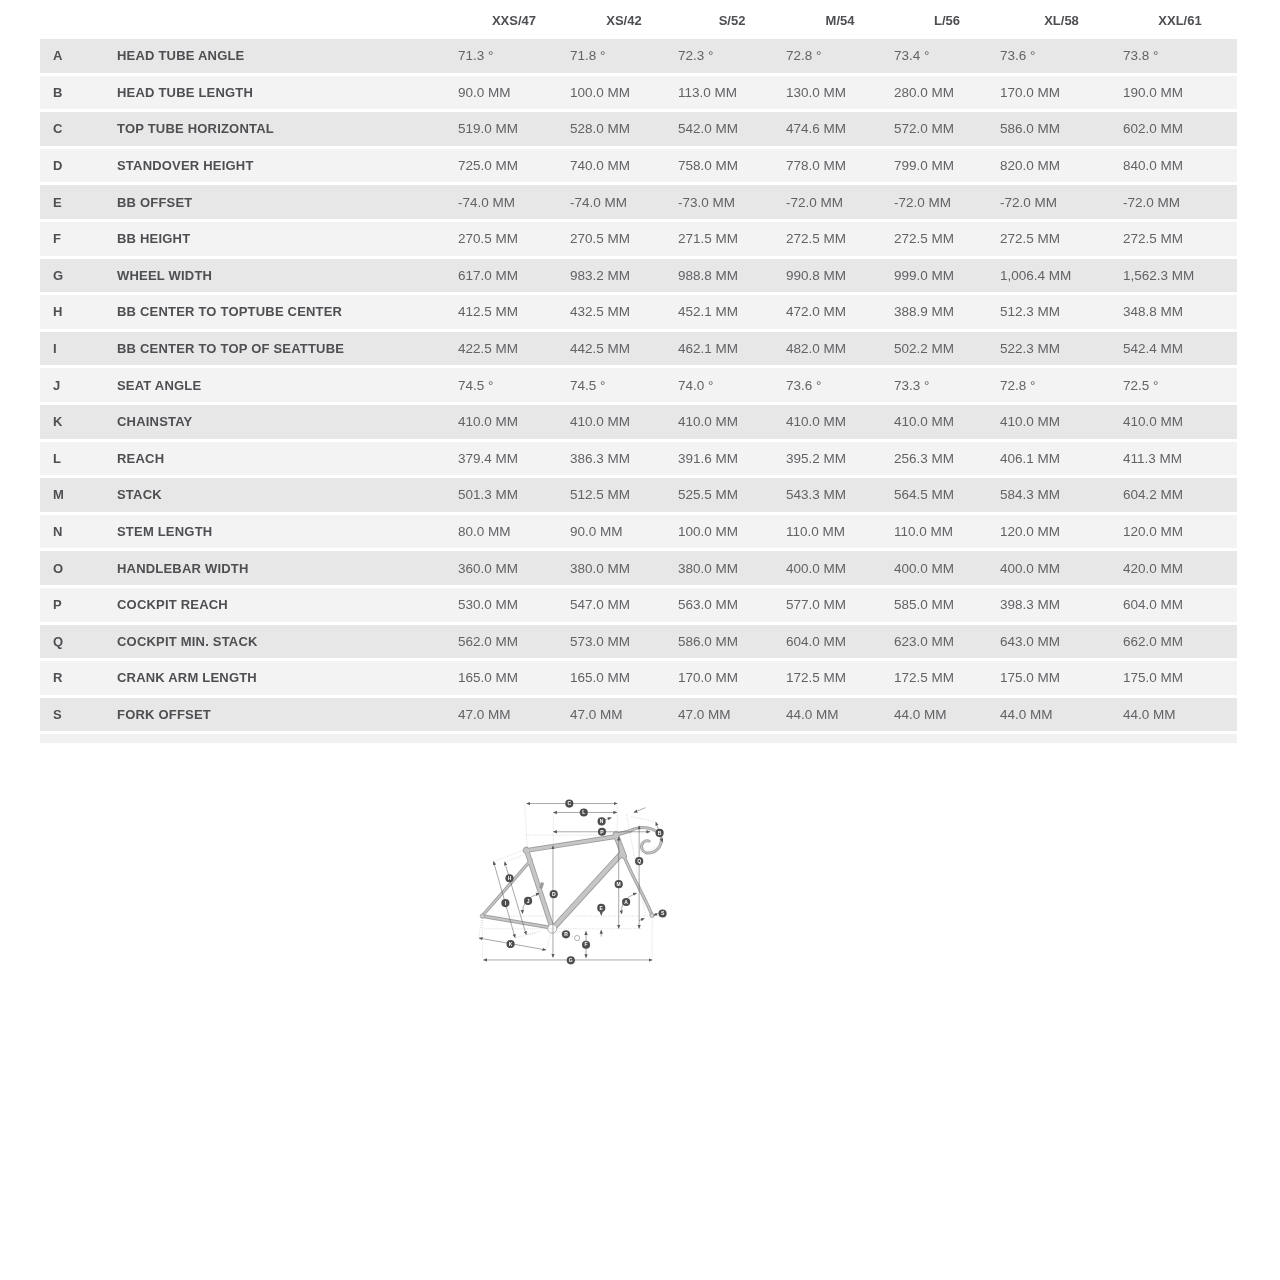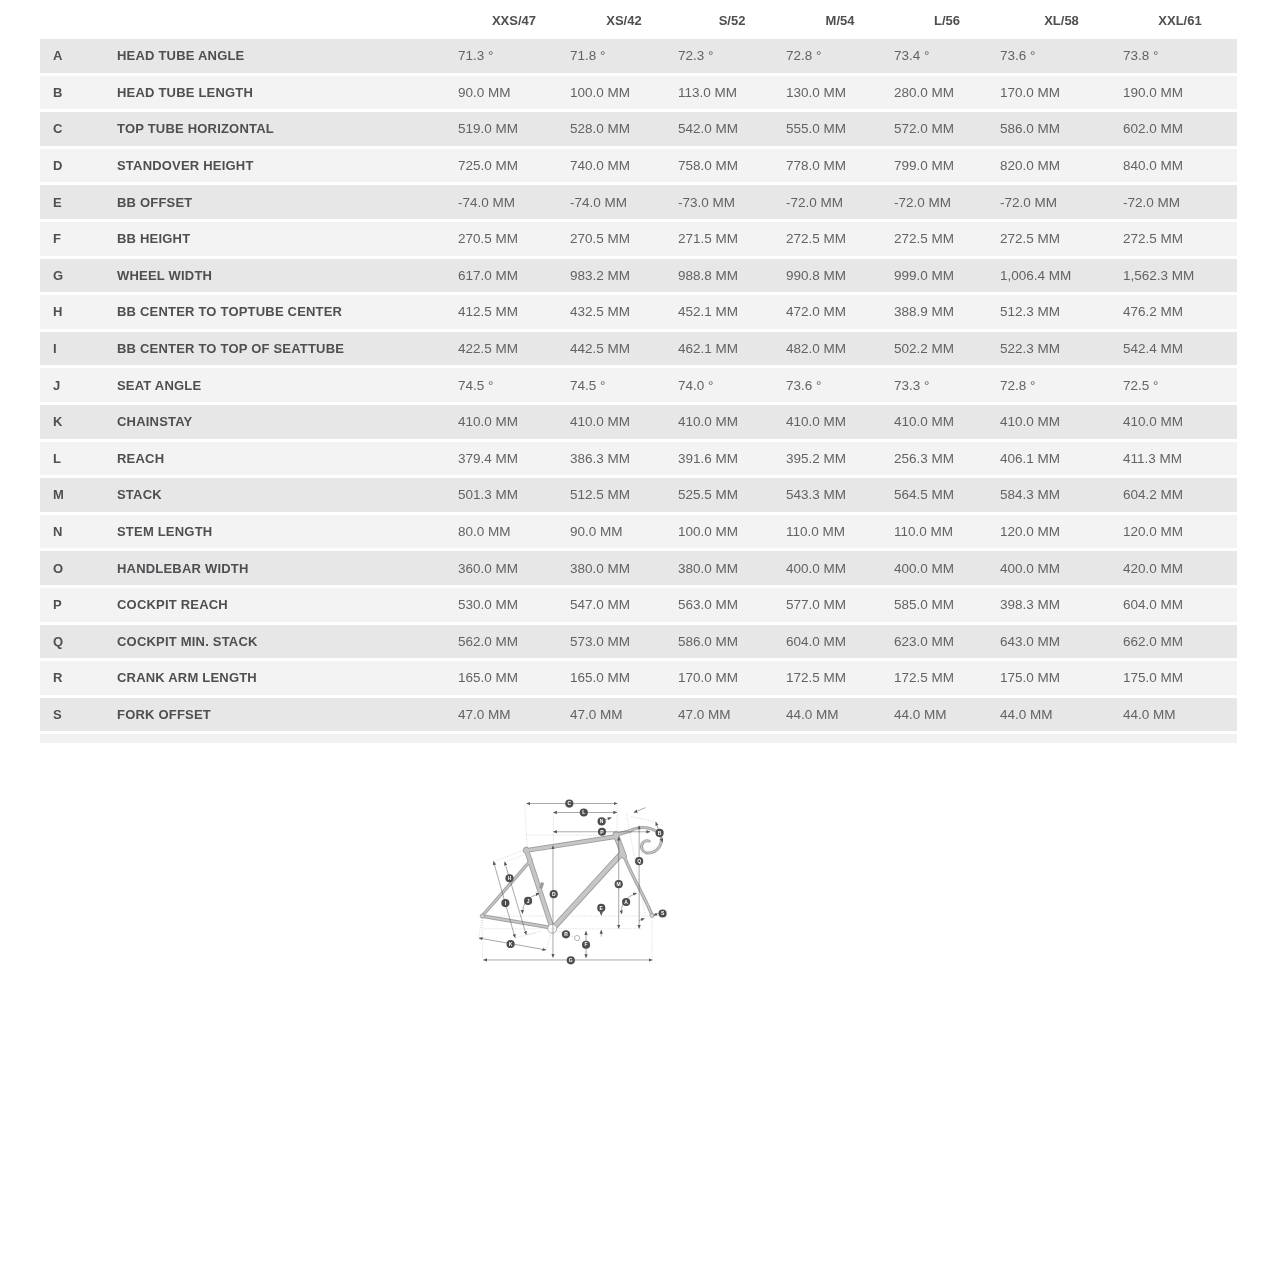--- a/index.html
+++ b/index.html
@@ -69,21 +69,21 @@
           <div class="vcell">280.0 MM</div>
           <div class="vcell">170.0 MM</div>
           <div class="vcell">190.0 MM</div>
         </div>
         <div class="trow grid">
           <div class="kcell">C</div>
           <div class="lcell">TOP TUBE HORIZONTAL</div>
           <div class="vcell">519.0 MM</div>
           <div class="vcell">528.0 MM</div>
           <div class="vcell">542.0 MM</div>
-          <div class="vcell">555.0 MM</div>
+          <div class="vcell">474.6 MM</div>
           <div class="vcell">572.0 MM</div>
           <div class="vcell">586.0 MM</div>
           <div class="vcell">602.0 MM</div>
         </div>
         <div class="trow grid">
           <div class="kcell">D</div>
           <div class="lcell">STANDOVER HEIGHT</div>
           <div class="vcell">725.0 MM</div>
           <div class="vcell">740.0 MM</div>
           <div class="vcell">758.0 MM</div>
@@ -127,21 +127,21 @@
         </div>
         <div class="trow grid">
           <div class="kcell">H</div>
           <div class="lcell">BB CENTER TO TOPTUBE CENTER</div>
           <div class="vcell">412.5 MM</div>
           <div class="vcell">432.5 MM</div>
           <div class="vcell">452.1 MM</div>
           <div class="vcell">472.0 MM</div>
           <div class="vcell">388.9 MM</div>
           <div class="vcell">512.3 MM</div>
-          <div class="vcell">476.2 MM</div>
+          <div class="vcell">348.8 MM</div>
         </div>
         <div class="trow grid">
           <div class="kcell">I</div>
           <div class="lcell">BB CENTER TO TOP OF SEATTUBE</div>
           <div class="vcell">422.5 MM</div>
           <div class="vcell">442.5 MM</div>
           <div class="vcell">462.1 MM</div>
           <div class="vcell">482.0 MM</div>
           <div class="vcell">502.2 MM</div>
           <div class="vcell">522.3 MM</div>

